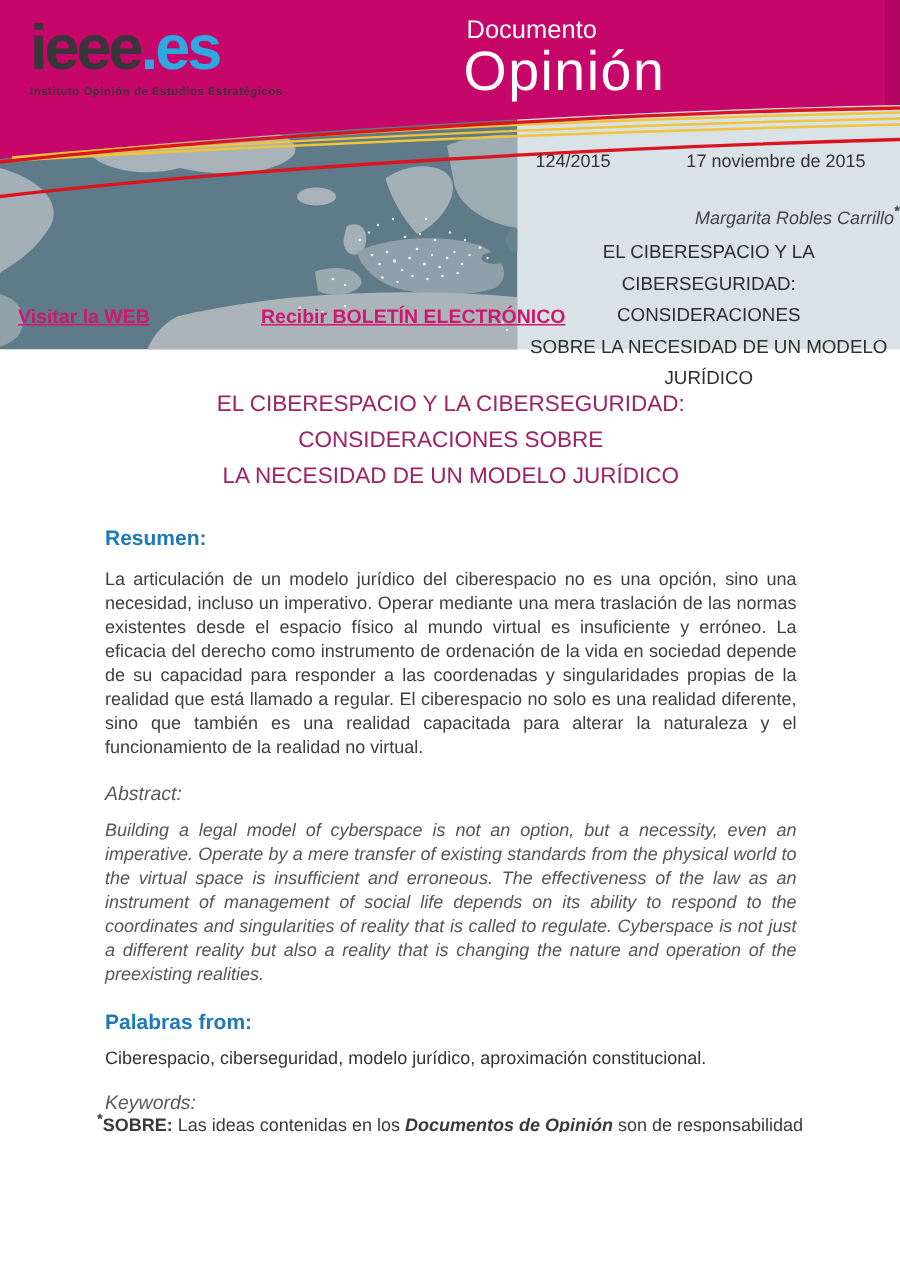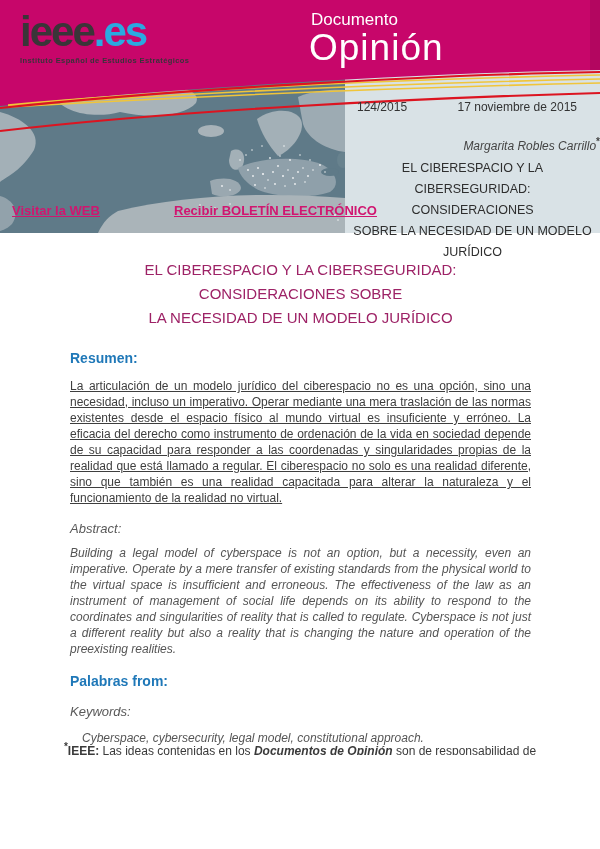--- a/index.html
+++ b/index.html
@@ -21,21 +21,21 @@
   .link-news{left:174px;}
   
   .ib-row{position:absolute;left:357px;top:100px;width:220px;display:flex;justify-content:space-between;font-size:12px;color:#333333;}
   .ib-author{position:absolute;left:345px;top:136px;width:255px;text-align:right;font-style:italic;font-size:12px;color:#444444;}
   .ib-author sup{font-style:normal;font-weight:bold;font-size:10px;}
   .ib-title{position:absolute;left:352px;top:158px;width:241px;text-align:center;font-size:12.5px;line-height:21px;color:#2e2e2e;}
   
   .article{position:absolute;left:70px;top:233px;width:461px;}
   .doc-title{margin:25px 0 20px;text-align:center;color:#9d2266;font-size:15px;line-height:24px;font-weight:normal;}
   .h-blue{font-size:14px;font-weight:bold;color:#1f78b8;margin:0 0 9px;}
-  .p-body{font-size:12px;line-height:16px;text-align:justify;color:#3e3e3e;margin:12px 0 15px;text-decoration:underline;}
+  .p-body{font-size:12px;line-height:16px;text-align:justify;color:#3e3e3e;margin:12px 0 15px;}
   .h-gray{font-size:13px;font-style:italic;font-weight:normal;color:#595959;margin:15px 0 9px;}
   .p-gray{font-size:12px;line-height:16px;text-align:justify;font-style:italic;color:#555555;margin:0 0 16px;}
   .p-plain{font-size:12px;color:#333333;margin:0 0 13px;}
   .p-grayline{font-size:12px;font-style:italic;color:#555555;margin:12px;}
   .mb9{margin-bottom:9px;}
   
   .nota{position:absolute;left:60px;top:739px;width:480px;text-align:center;font-size:12px;line-height:16px;color:#3a3a3a;}
   .nota sup{font-weight:bold;}
   .nota .nota-label{font-weight:bold;}
   .nota .nota-emph{font-weight:bold;font-style:italic;}
@@ -136,21 +136,21 @@
       <path d="M8,107 C200,96 420,87 600,83" stroke="#f0c53a" stroke-width="1.6"></path>
       <path d="M0,108 C170,90 420,75 600,72" stroke="#dc1420" stroke-width="2.2"></path>
       <path d="M0,131 C180,110 420,98 600,93" stroke="#dc1420" stroke-width="2.2"></path>
     </g>
   </svg>
 
   <div class="logo">
     <div>
       <span class="logo-main">ieee</span><span class="logo-suffix">.es</span>
     </div>
-    <div class="logo-tagline">Instituto Español de Estudios Estratégicos</div>
+    <div class="logo-tagline">Instituto Opinión de Estudios Estratégicos</div>
   </div>
   <div class="dockind">Documento</div>
   <div class="dockind-big">Opinión</div>
 
   <a class="maplink link-web">Visitar la WEB</a>
   <a class="maplink link-news">Recibir BOLETÍN ELECTRÓNICO</a>
 
   <div class="ib-row">
     <span>124/2015</span>
     <span>17 noviembre de 2015</span>
@@ -171,27 +171,28 @@
       <div>LA NECESIDAD DE UN MODELO JURÍDICO</div>
     </h1>
 
     <h2 class="h-blue">Resumen:</h2>
     <p class="p-body">La articulación de un modelo jurídico del ciberespacio no es una opción, sino una necesidad, incluso un imperativo. Operar mediante una mera traslación de las normas existentes desde el espacio físico al mundo virtual es insuficiente y erróneo. La eficacia del derecho como instrumento de ordenación de la vida en sociedad depende de su capacidad para responder a las coordenadas y singularidades propias de la realidad que está llamado a regular. El ciberespacio no solo es una realidad diferente, sino que también es una realidad capacitada para alterar la naturaleza y el funcionamiento de la realidad no virtual.</p>
 
     <h3 class="h-gray">Abstract:</h3>
     <p class="p-gray">Building a legal model of cyberspace is not an option, but a necessity, even an imperative. Operate by a mere transfer of existing standards from the physical world to the virtual space is insufficient and erroneous. The effectiveness of the law as an instrument of management of social life depends on its ability to respond to the coordinates and singularities of reality that is called to regulate. Cyberspace is not just a different reality but also a reality that is changing the nature and operation of the preexisting realities.</p>
 
     <h2 class="h-blue">Palabras from:</h2>
+    <p class="p-plain">Ciberespacio, ciberseguridad, modelo jurídico, aproximación constitucional.</p>
 
     <h3 class="h-gray mb9">Keywords:</h3>
     <p class="p-grayline">Cyberspace, cybersecurity, legal model, constitutional approach.</p>
   </div>
 
   <div class="nota">
-    <sup>*</sup><span class="nota-label">IEEE:</span><span> Las ideas contenidas en los </span><span class="nota-emph">Documentos de Opinión</span><span> son de responsabilidad de sus autores, sin que reflejen, necesariamente, el pensamiento del IEEE o del Ministerio de Defensa.</span>
+    <sup>*</sup><span class="nota-label">SOBRE:</span><span> Las ideas contenidas en los </span><span class="nota-emph">Documentos de Opinión</span><span> son de responsabilidad de sus autores, sin que reflejen, necesariamente, el pensamiento del IEEE o del Ministerio de Defensa.</span>
   </div>
 
   <div class="footer-logo">
     <span class="f-main">ieee</span><span class="f-suffix">.es</span>
   </div>
   <div class="footer-bar"></div>
   <div class="footer-text ft-label">Documento de Opinión</div>
   <div class="footer-text ft-number">124/2015</div>
   <div class="footer-text ft-page">1</div>
 

